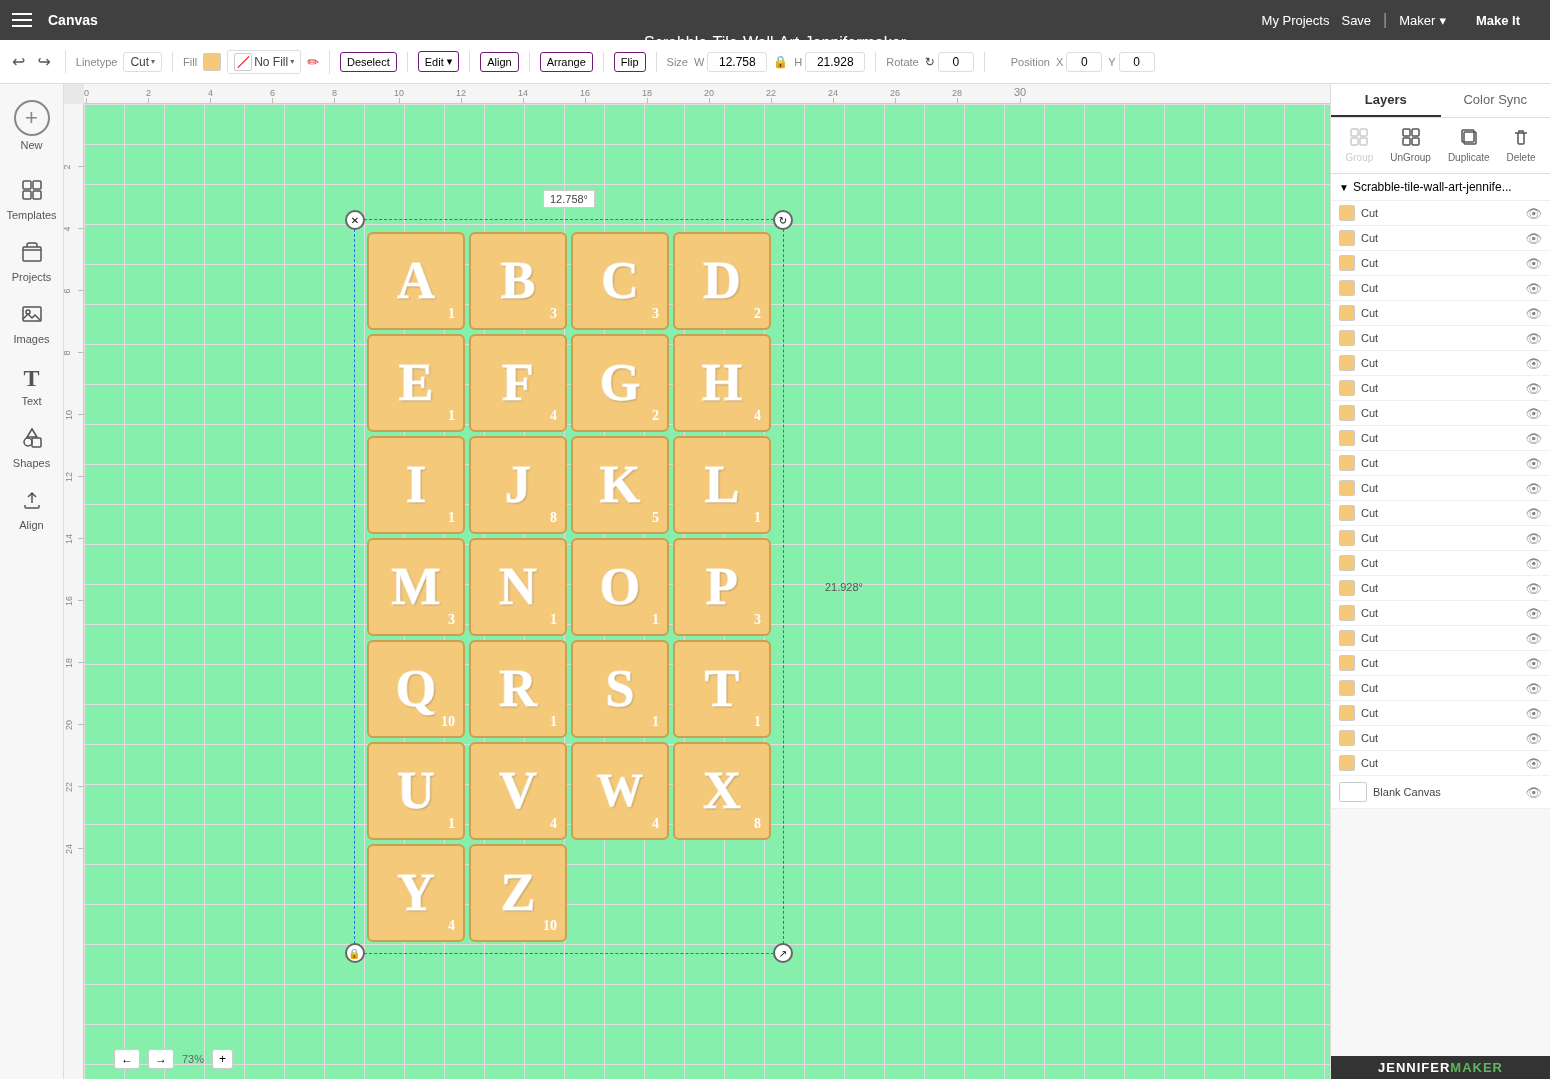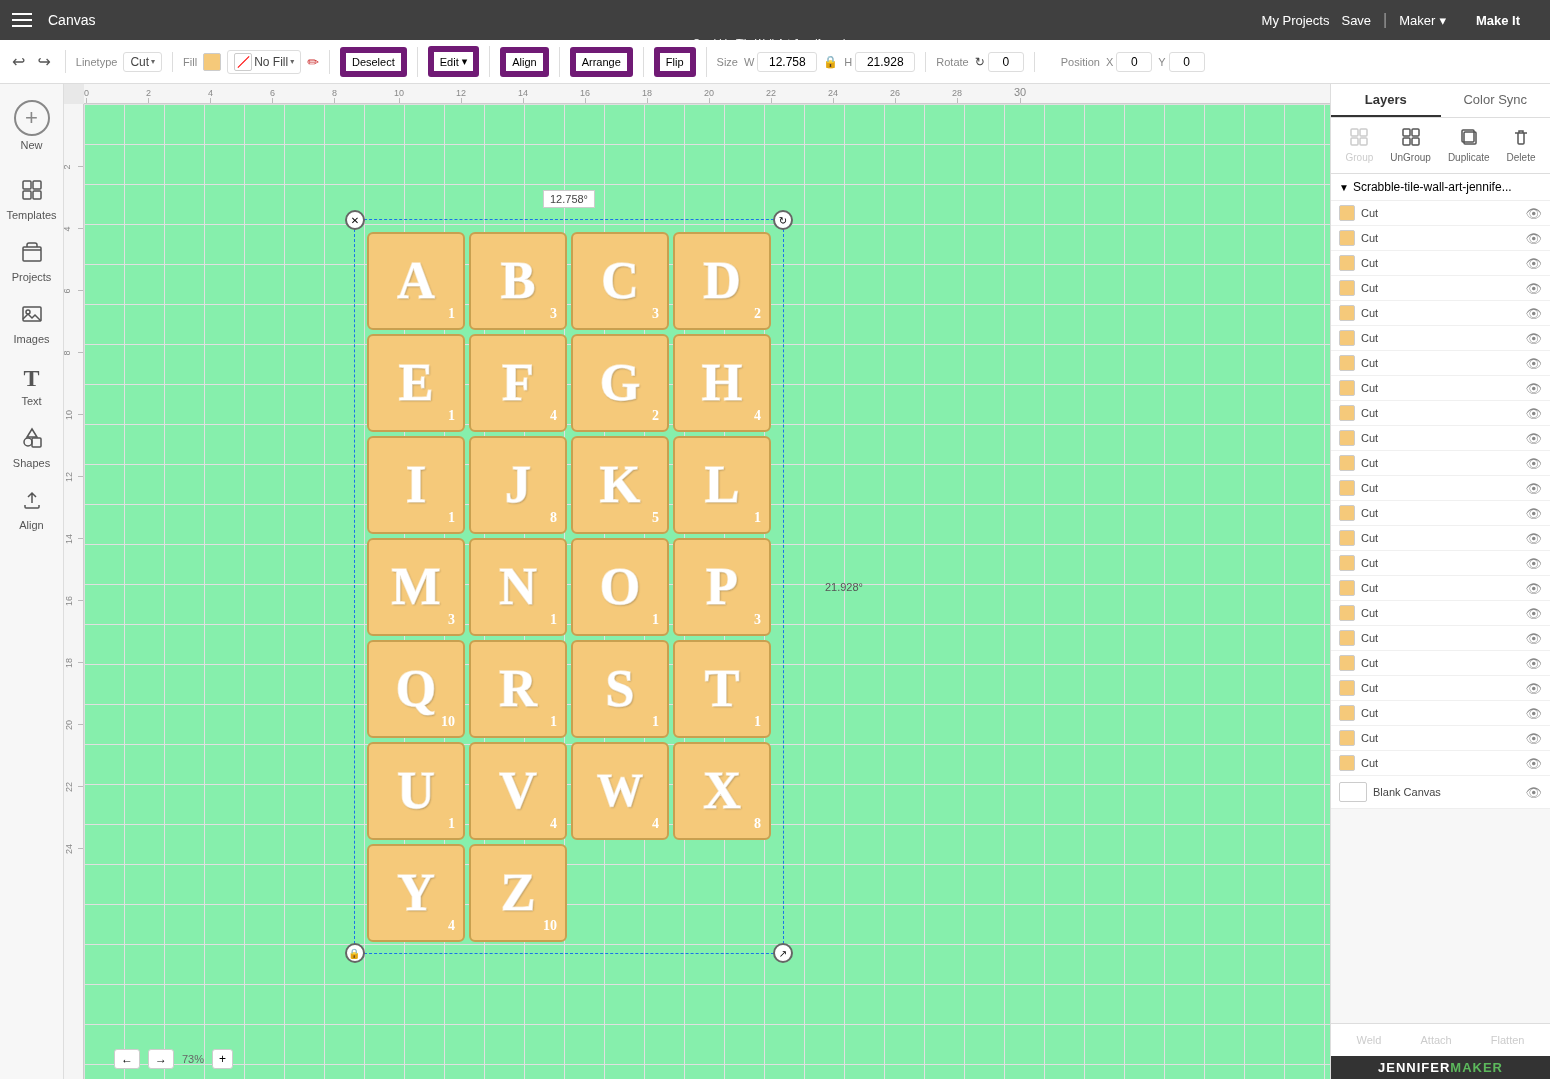--- a/index.html
+++ b/index.html
@@ -11,22 +11,22 @@
       background: #404040;
       display: flex;
       align-items: center;
       padding: 0 12px;
       color: white;
       flex-shrink: 0;
       gap: 16px;
     }
     #topbar .menu-icon { cursor: pointer; display: flex; flex-direction: column; gap: 4px; }
     #topbar .menu-icon span { width: 20px; height: 2px; background: white; display: block; }
-    #topbar .app-title { color: white; font-size: 14px; font-weight: normal; margin-right: auto; }
-    #topbar .doc-title { position: absolute; left: 50%; transform: translateX(-50%); color: white; font-size: 10px; margin-top: 46px; }
+    #topbar .app-title { color: white; font-size: 14px; font-weight: bold; margin-right: auto; }
+    #topbar .doc-title { position: absolute; left: 50%; transform: translateX(-50%); color: white; font-size: 16px; margin-top: 46px; }
     #topbar .top-actions { display: flex; align-items: center; gap: 12px; margin-left: auto; }
     #topbar .top-actions button { background: none; border: none; color: white; cursor: pointer; font-size: 13px; }
     #topbar .top-actions .separator { color: #999; }
     #topbar .maker-dropdown { display: flex; align-items: center; gap: 4px; color: white; cursor: pointer; font-size: 13px; }
     #topbar .make-it-btn { background: #5cb85c; color: white; border: none; border-radius: 4px; padding: 6px 18px; font-size: 14px; font-weight: bold; cursor: pointer; }
 
     
     #toolbar {
       height: 44px;
       background: white;
@@ -41,21 +41,21 @@
     }
     .toolbar-group { display: flex; align-items: center; gap: 6px; border-right: 1px solid #ddd; padding-right: 10px; }
     .toolbar-group:last-child { border-right: none; padding-left: 16px; }
     .toolbar-label { font-size: 11px; color: #888; }
     .toolbar-select { display: flex; align-items: center; gap: 2px; border: 1px solid #ddd; border-radius: 3px; padding: 2px 6px; font-size: 12px; cursor: pointer; background: white; }
     .toolbar-select .arrow { font-size: 8px; color: #666; }
     .fill-color-box { width: 18px; height: 18px; background: #f5c97a; border: 1px solid #ccc; border-radius: 2px; }
     .no-fill-box { width: 18px; height: 18px; background: white; border: 1px solid #ccc; border-radius: 2px; position: relative; }
     .no-fill-box::after { content: ''; position: absolute; top: 0; left: 50%; width: 1px; height: 100%; background: red; transform: rotate(45deg); }
     .pen-icon { color: #cc3333; font-size: 14px; }
-    .toolbar-icon-btn { background: none; border: 6px solid #701a75; border-radius: 3px; padding: 3px 6px; cursor: pointer; font-size: 11px; display: flex; align-items: center; gap: 3px; }
+    .toolbar-icon-btn { background: none; border: 1px solid #701a75; border-radius: 3px; padding: 3px 6px; cursor: pointer; font-size: 11px; display: flex; align-items: center; gap: 3px; }
     .size-input { display: flex; align-items: center; gap: 3px; }
     .size-input input { width: 60px; border: 1px solid #ddd; border-radius: 3px; padding: 2px 4px; font-size: 12px; text-align: center; }
     .size-label { font-size: 11px; color: #888; }
     .rotate-input { display: flex; align-items: center; gap: 3px; }
     .rotate-input input { width: 36px; border: 1px solid #ddd; border-radius: 3px; padding: 2px 4px; font-size: 12px; text-align: center; }
     .pos-input { display: flex; align-items: center; gap: 3px; }
     .pos-input input { width: 36px; border: 1px solid #ddd; border-radius: 3px; padding: 2px 4px; font-size: 12px; text-align: center; }
     .undo-redo { display: flex; gap: 4px; }
     .undo-redo button { background: none; border: none; cursor: pointer; font-size: 16px; color: #555; padding: 2px 4px; }
 
@@ -944,23 +944,18 @@
     </div>
         </div>
 
       <div class="blank-canvas-item">
         <div class="blank-canvas-box"></div>
         <span class="layer-name">Blank Canvas</span>
         <span class="layer-vis">👁</span>
       </div>
     </div>
 
-    <div id="right-panel-bottom">
-      <button class="bottom-action-btn disabled">Weld</button>
-      <button class="bottom-action-btn disabled">Attach</button>
-      <button class="bottom-action-btn disabled">Flatten</button>
-    </div>
 
     <div id="jm-logo">
       <span>JENNIFER</span><span class="maker">MAKER</span>
     </div>
   </div>
 </div>
 
 </body></html>

